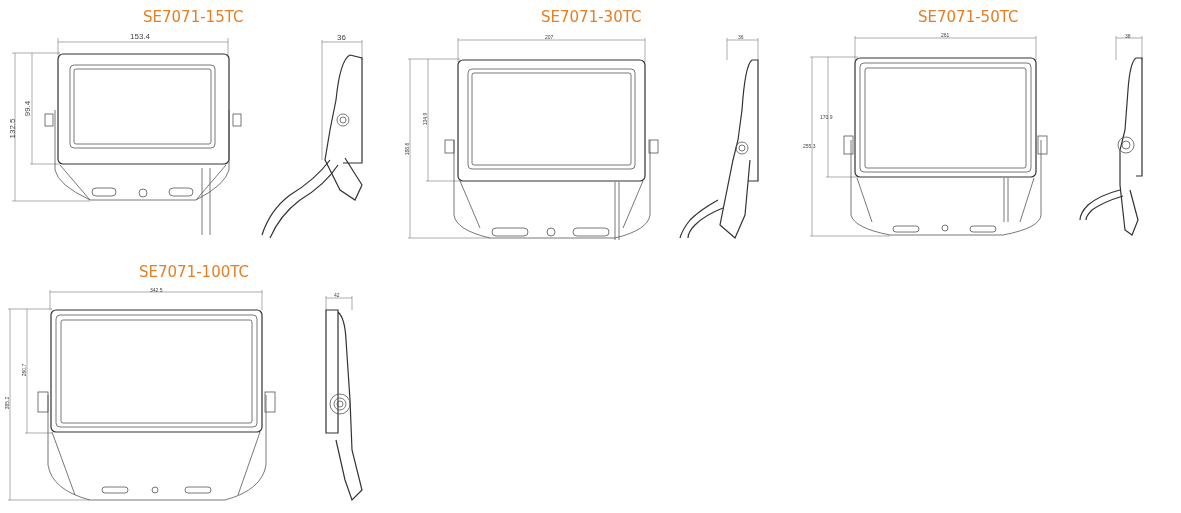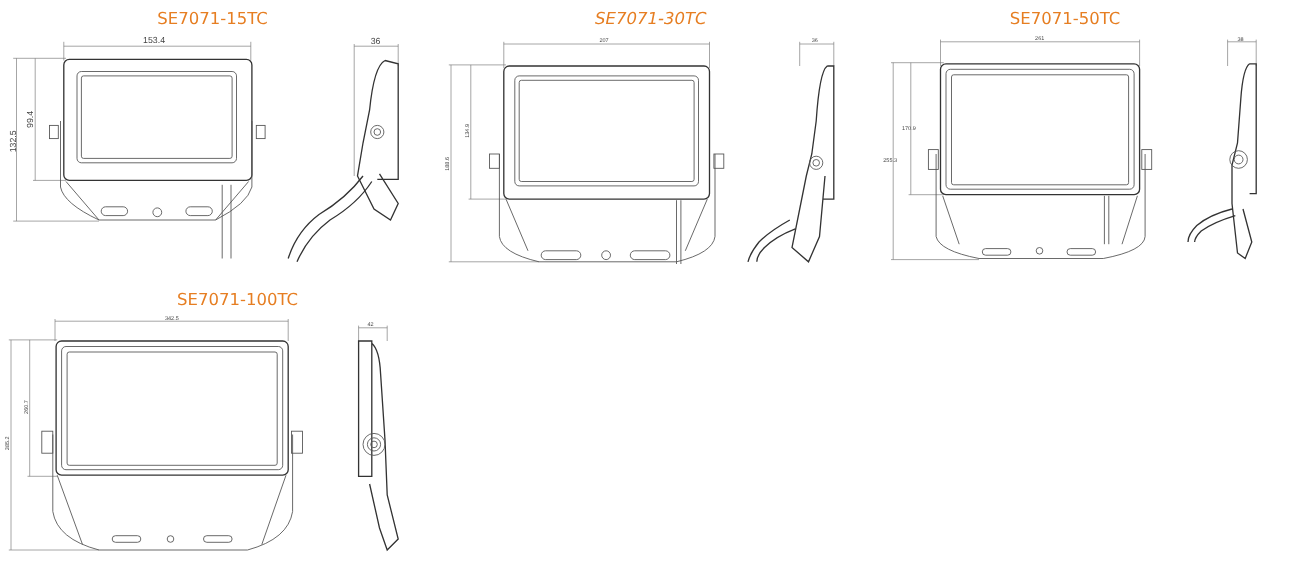--- a/index.html
+++ b/index.html
@@ -143,23 +143,23 @@
       <line class="dl" x1="326" y1="296" x2="326" y2="310"></line>
       <line class="dl" x1="352" y1="296" x2="352" y2="310"></line>
     <path class="lnT" d="M326 310 L338 310 L338 433 L326 433 Z M338 312 Q345 318 346 340 L350 400 L352 450 L362 490 L352 500 L345 480 L336 440"></path>
     <circle class="ln" cx="340" cy="404" r="10"></circle>
       <circle class="ln" cx="340" cy="404" r="6"></circle>
       <circle class="ln" cx="340" cy="404" r="3"></circle>
   </g>
 </svg>
 
 <div class="title" style="left:143px; top:8px;">SE7071-15TC</div>
-<div class="title" style="left:541px; top:8px;font-style:italic;">SE7071-30TC</div>
+<div class="title" style="left:541px; top:8px;">SE7071-30TC</div>
 <div class="title" style="left:918px; top:8px;">SE7071-50TC</div>
-<div class="title" style="left:139px; top:263px;margin-left:22px;">SE7071-100TC</div>
+<div class="title" style="left:139px; top:263px;">SE7071-100TC</div>
 
 <div class="dim" style="left:130px; top:32px;">153.4</div>
 <div class="dim vert" style="left:20px; top:104px;">99.4</div>
 <div class="dim vert" style="left:2px; top:124px;">132.5</div>
 <div class="dim" style="left:337px; top:33px;">36</div>
 
 <div class="dim small" style="left:545px; top:34px;">207</div>
 <div class="dim small vert" style="left:419px; top:116px;">134.9</div>
 <div class="dim small vert" style="left:401px; top:146px;">188.6</div>
 <div class="dim small" style="left:738px; top:34px;">36</div>

